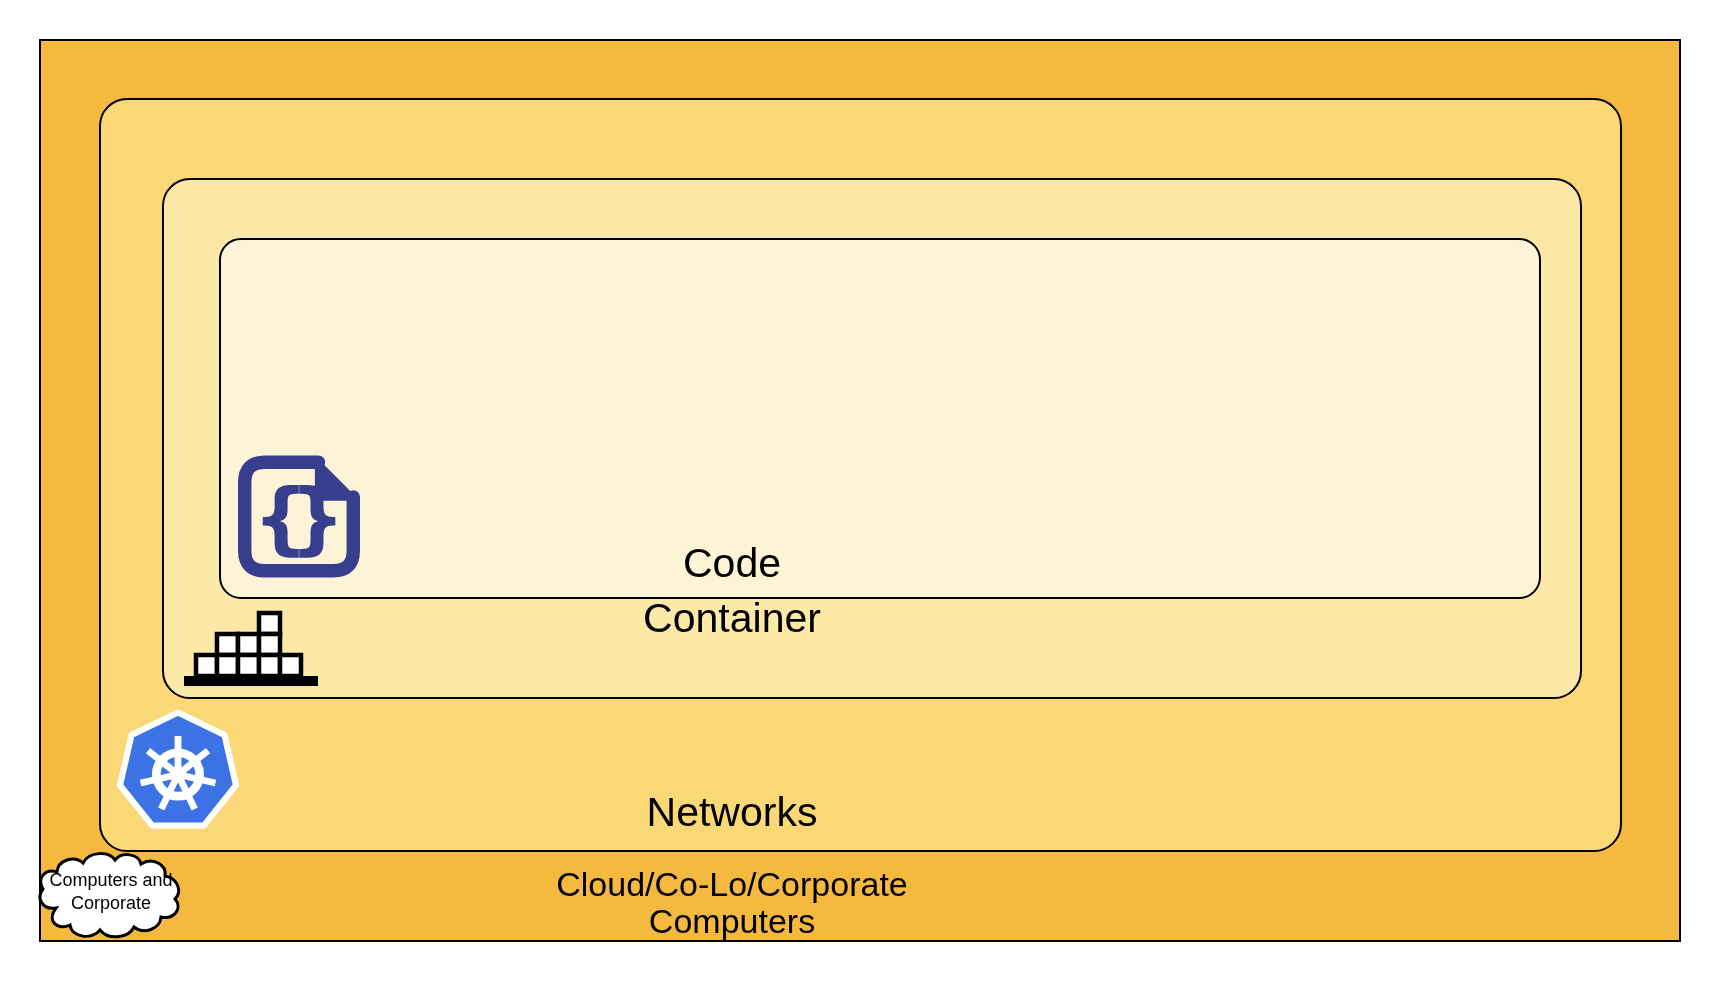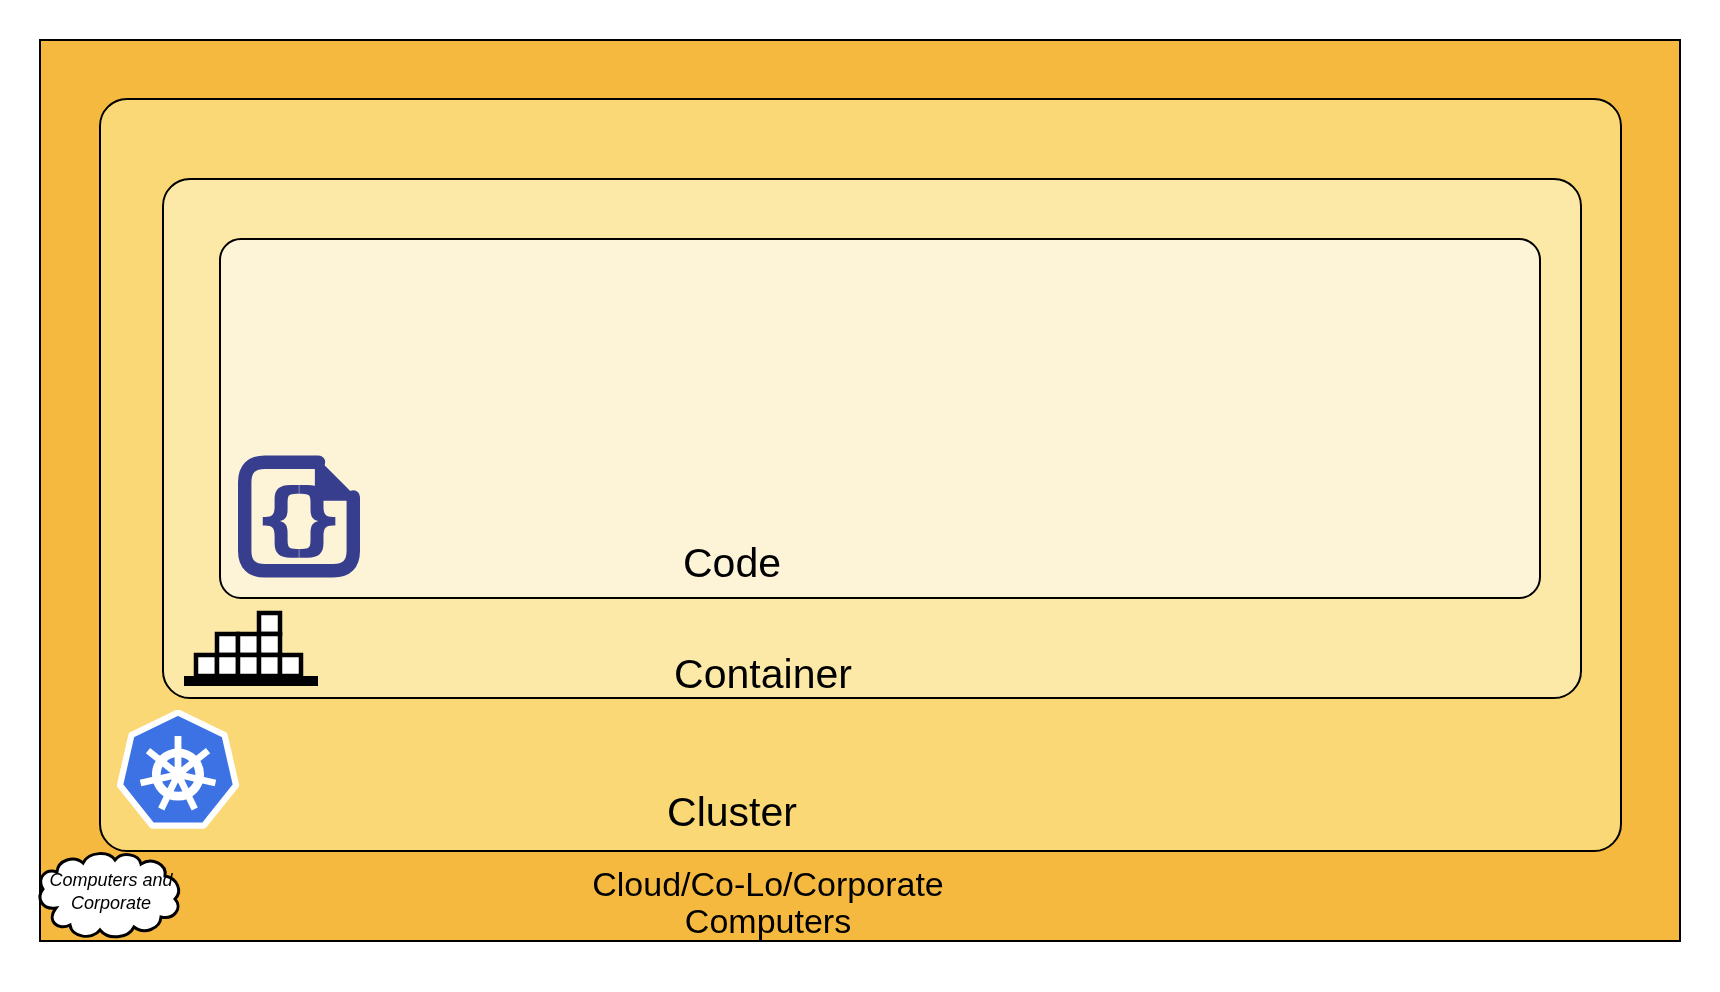--- a/index.html
+++ b/index.html
@@ -15,45 +15,45 @@
   .box-cluster{left:99px;top:98px;width:1523px;height:754px;background:#FBD876;border-radius:28px;}
   .box-container{left:162px;top:178px;width:1420px;height:521px;background:#FCE9A7;border-radius:28px;}
   .box-code{left:219px;top:238px;width:1322px;height:361px;background:#FDF4D8;border-radius:22px;}
 
   .layer-label{
     position:absolute;left:0;width:1464px;
     text-align:center;font-size:41px;line-height:1.12;
     color:#000;white-space:pre;
   }
   .label-code{top:541px;}
-  .label-container{top:652px;padding-left:31px;}
+  .label-container{top:596px;}
   .label-cluster{top:790px;}
-  .label-datacenter{top:866px;font-size:34px;line-height:37px;margin-left:36px;}
+  .label-datacenter{top:866px;font-size:34px;line-height:37px;}
 
   .icon{position:absolute;}
   .icon-codefile{left:238px;top:455px;width:122px;height:123px;}
   .icon-bricks{left:184px;top:608px;width:134px;height:80px;}
   .icon-k8s{left:116px;top:710px;width:124px;height:124px;}
   .cloud-callout{left:34px;top:848px;width:152px;height:94px;}
   .cloud-text{
     position:absolute;left:36px;top:869px;width:150px;
-    text-align:center;font-size:18px;line-height:23px;color:#000;font-style:italic;
+    text-align:center;font-size:18px;line-height:23px;color:#000;
   }
 </style>
 </head>
 <body>
 
 <div class="box box-datacenter"></div>
 <div class="box box-cluster"></div>
 <div class="box box-container"></div>
 <div class="box box-code"></div>
 
 <div class="layer-label label-code">Code</div>
 <div class="layer-label label-container">Container</div>
-<div class="layer-label label-cluster">Cluster</div>
+<div class="layer-label label-cluster">Networks</div>
 <div class="layer-label label-datacenter"><span>Cloud/Co-Lo/Corporate</span><br><span>Computers</span></div>
 
 <svg class="icon icon-codefile" viewBox="0 0 100 100" xmlns="http://www.w3.org/2000/svg">
   <path d="M 66 5.5 L 22 5.5 Q 5.5 5.5 5.5 22 L 5.5 78 Q 5.5 94.5 22 94.5 L 78 94.5 Q 94.5 94.5 94.5 78 L 94.5 34" fill="none" stroke="#373E8E" stroke-width="11" stroke-linecap="round"></path>
   <polygon points="63,0 100,37 66,37 63,33" fill="#373E8E"></polygon>
   <text x="35" y="73" font-size="64" font-weight="bold" fill="#373E8E" text-anchor="middle" font-family="DejaVu Sans, sans-serif">{</text>
   <text x="65" y="73" font-size="64" font-weight="bold" fill="#373E8E" text-anchor="middle" font-family="DejaVu Sans, sans-serif">}</text>
 </svg>
 
 <svg class="icon icon-bricks" viewBox="0 0 134 80" xmlns="http://www.w3.org/2000/svg">

